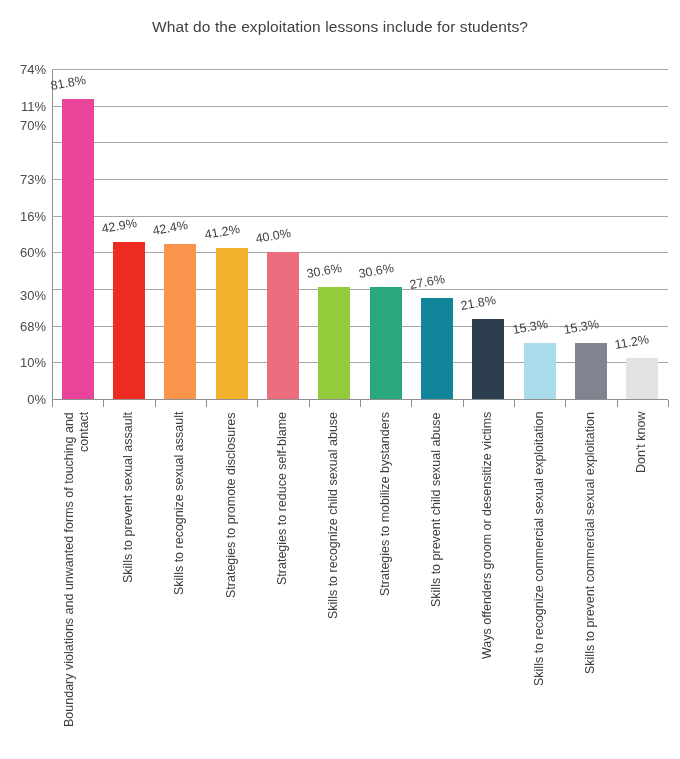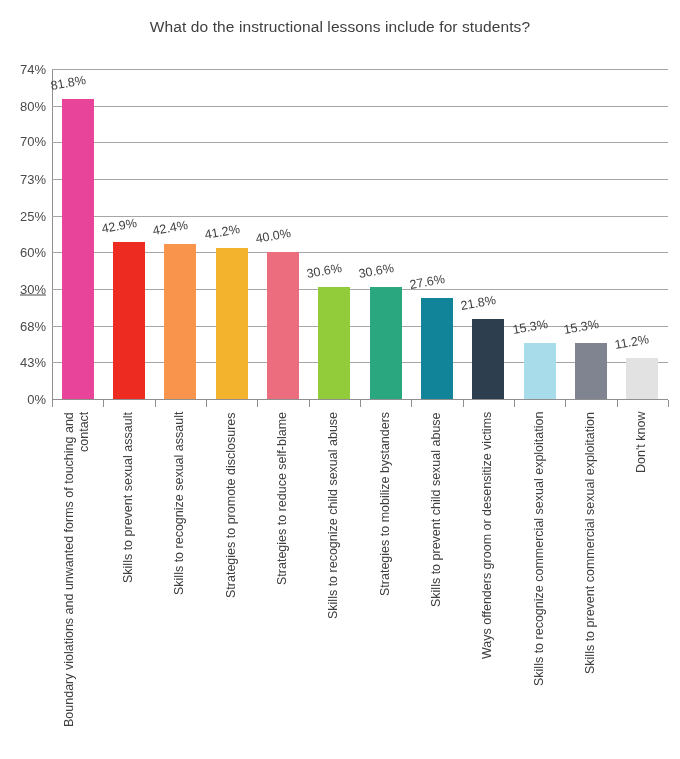--- a/index.html
+++ b/index.html
@@ -132,32 +132,32 @@
   .xlabel.two-line {
     white-space: normal;
     width: 32px;
   }
 </style>
 </head>
 <body>
 
 <div id="chart-root">
 
-  <div id="chart-title">What do the instructional lessons include for students?</div>
+  <div id="chart-title">What do the exploitation lessons include for students?</div>
 
   <div id="y-ticks">
       <div class="ytick" style="top: 399px;">0%</div>
-      <div class="ytick" style="top: 362.333px;">43%</div>
+      <div class="ytick" style="top: 362.333px;">10%</div>
       <div class="ytick" style="top: 325.667px;">68%</div>
-      <div class="ytick" style="top: 289px; text-decoration: underline;">30%</div>
+      <div class="ytick" style="top: 295px;">30%</div>
       <div class="ytick" style="top: 252.333px;">60%</div>
-      <div class="ytick" style="top: 215.667px;">25%</div>
+      <div class="ytick" style="top: 215.667px;">16%</div>
       <div class="ytick" style="top: 179px;">73%</div>
-      <div class="ytick" style="top: 141px;">70%</div>
-      <div class="ytick" style="top: 105.667px;">80%</div>
+      <div class="ytick" style="top: 125px;">70%</div>
+      <div class="ytick" style="top: 105.667px;">11%</div>
       <div class="ytick" style="top: 69px;">74%</div>
     </div>
 
   <div id="y-axis-line"></div>
 
   <div id="plot">
       <div class="gridline baseline" style="top: 330px;"></div>
       <div class="gridline" style="top: 293.333px;"></div>
       <div class="gridline" style="top: 256.667px;"></div>
       <div class="gridline" style="top: 220px;"></div>

